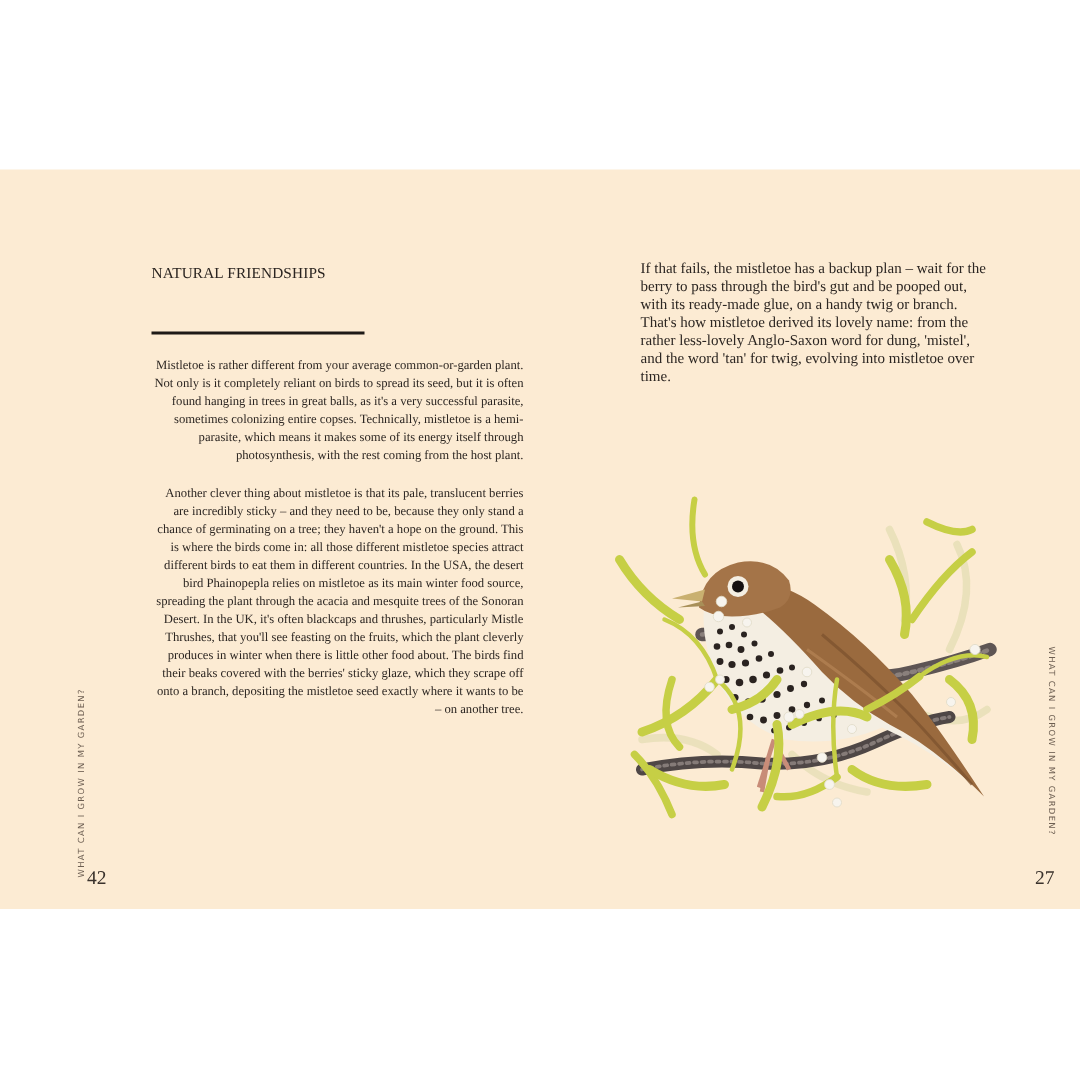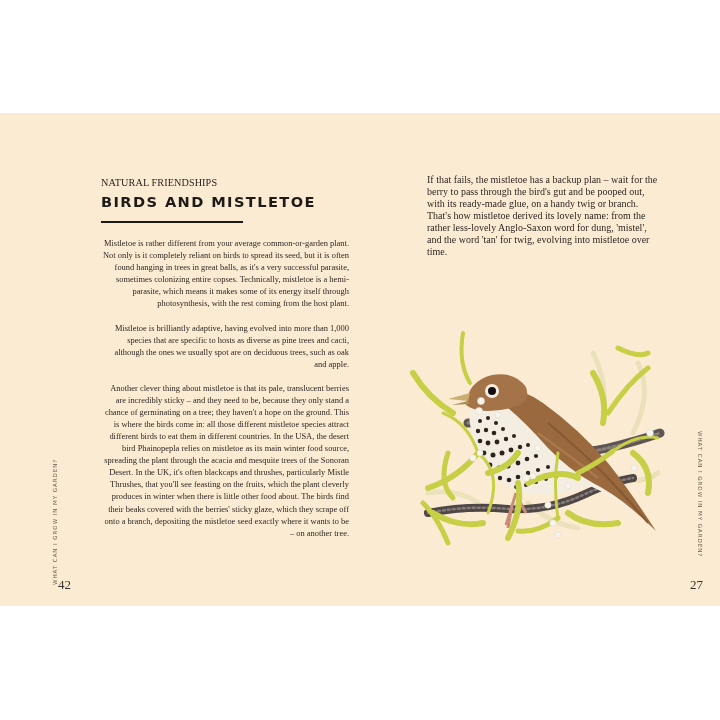--- a/index.html
+++ b/index.html
@@ -60,25 +60,23 @@
       position: absolute; left: 408px; top: 160px; width: 262px; height: 275px;
     }
   </style>
 </head>
 <body>
 
 <div class="spread">
 
   <div class="page page-left">
     <div class="kicker">NATURAL FRIENDSHIPS</div>
-    <div class="title">BIRDS AND MISTLETOE</div>
     <div class="rule"></div>
     <div class="body-text">
       <p>Mistletoe is rather different from your average common-or-garden plant. Not only is it completely reliant on birds to spread its seed, but it is often found hanging in trees in great balls, as it's a very successful parasite, sometimes colonizing entire copses. Technically, mistletoe is a hemi-parasite, which means it makes some of its energy itself through photosynthesis, with the rest coming from the host plant.</p>
-      <p>Mistletoe is brilliantly adaptive, having evolved into more than 1,000 species that are specific to hosts as diverse as pine trees and cacti, although the ones we usually spot are on deciduous trees, such as oak and apple.</p>
       <p>Another clever thing about mistletoe is that its pale, translucent berries are incredibly sticky – and they need to be, because they only stand a chance of germinating on a tree; they haven't a hope on the ground. This is where the birds come in: all those different mistletoe species attract different birds to eat them in different countries. In the USA, the desert bird Phainopepla relies on mistletoe as its main winter food source, spreading the plant through the acacia and mesquite trees of the Sonoran Desert. In the UK, it's often blackcaps and thrushes, particularly Mistle Thrushes, that you'll see feasting on the fruits, which the plant cleverly produces in winter when there is little other food about. The birds find their beaks covered with the berries' sticky glaze, which they scrape off onto a branch, depositing the mistletoe seed exactly where it wants to be – on another tree.</p>
     </div>
     <div class="running-head running-left">WHAT CAN I GROW IN MY GARDEN?</div>
     <div class="folio folio-left">42</div>
   </div>
 
   <div class="page page-right">
     <div class="right-text">
       <p>If that fails, the mistletoe has a backup plan – wait for the berry to pass through the bird's gut and be pooped out, with its ready-made glue, on a handy twig or branch. That's how mistletoe derived its lovely name: from the rather less-lovely Anglo-Saxon word for dung, 'mistel', and the word 'tan' for twig, evolving into mistletoe over time.</p>
     </div>

